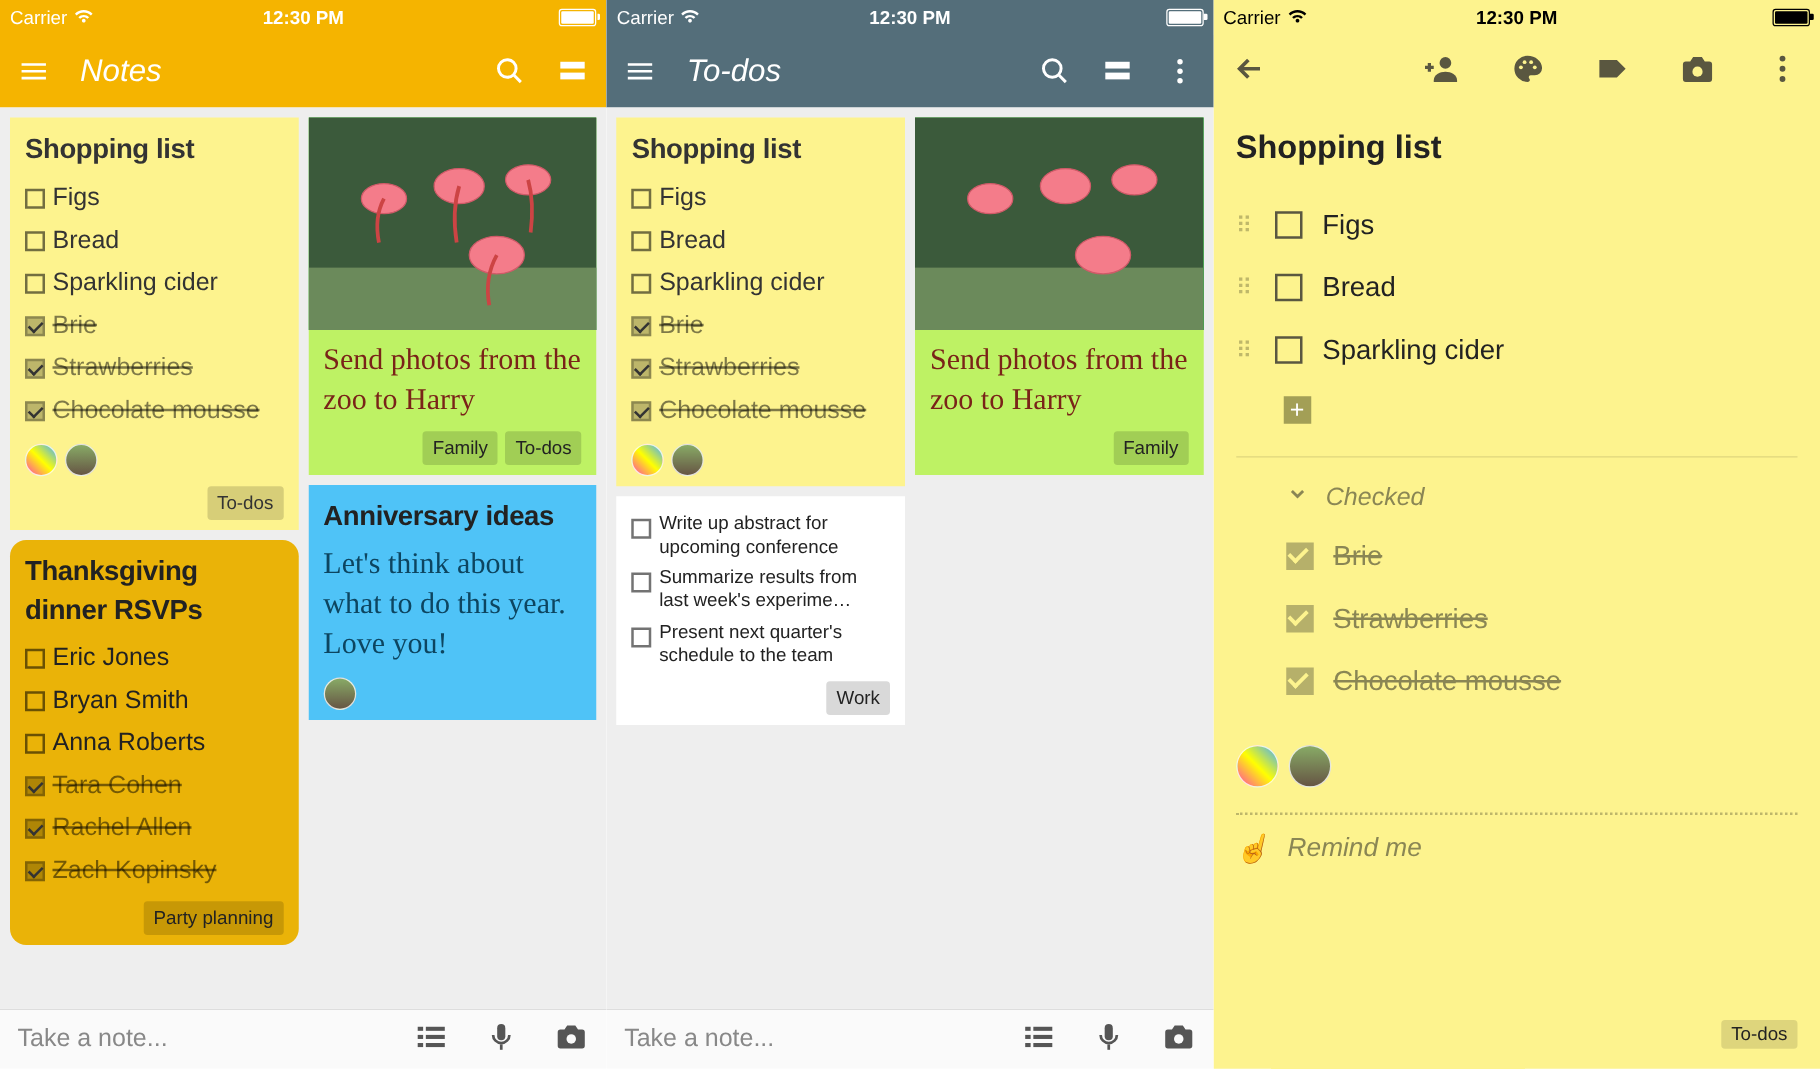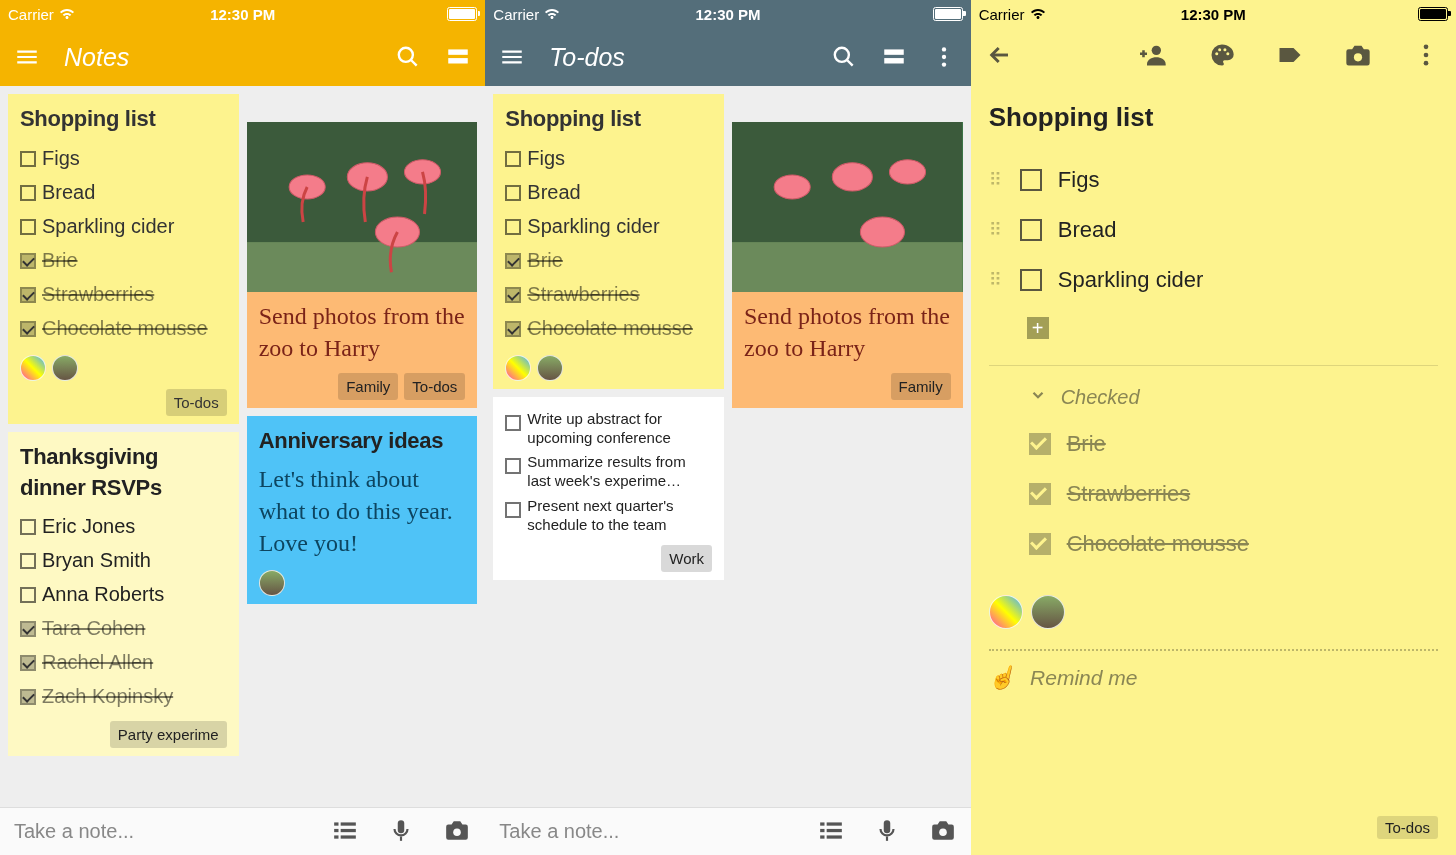--- a/index.html
+++ b/index.html
@@ -66,22 +66,22 @@
     gap:8px;
   }
   .col { flex:1; display:flex; flex-direction:column; gap:8px; }
   .note {
     padding: 10px 12px 8px 12px;
     font-size: 18px;
     line-height: 1.4;
     border-radius: 0;
   }
   .note.yellow { background:#fdf38e; color:#333;}
-  .note.orange { background:#fef9c3; color:#222;}
-  .note.salmon { background:#fdba74; color:#222;margin-top:28px;}
+  .note.orange { background:#eab308; color:#222;border-radius:13px;}
+  .note.salmon { background:#bef264; color:#222;}
   .note.blue   { background:#4fc3f7; color:#222;}
   .note.white  { background:#fff; color:#222;}
   .note .ntitle { font-weight:700; font-size:22px; margin-bottom:6px; font-family:"Arial Narrow","Helvetica Neue Condensed",sans-serif; letter-spacing:-0.3px;}
   .note .body { font-size:24px; line-height:1.35; font-family:Georgia,serif; }
   .note .body.blue-body { color:#0d4560; }
   .note .body.salmon-body { color:#7a2318; }
   .check-list .row { display:flex; align-items:center; gap:6px; padding:3px 0; font-size:20px; font-family:"Arial Narrow","Helvetica Neue Condensed",sans-serif;}
   .check-list .row.wrap .txt { font-size:15px; line-height:1.25; }
   .box { width:16px; height:16px; border:2px solid rgba(0,0,0,0.55); display:inline-block; flex-shrink:0; margin-top:2px;}
   .box.chk { background:rgba(0,0,0,0.25); border-color:rgba(0,0,0,0.25); position:relative;}
@@ -238,21 +238,21 @@
           <div class="row">
               <span class="box chk"></span>
               <span class="done">Rachel Allen</span>
             </div>
           <div class="row">
               <span class="box chk"></span>
               <span class="done">Zach Kopinsky</span>
             </div>
         </div>
         <div class="tags">
-            <span class="tag">Party experime</span>
+            <span class="tag">Party planning</span>
           </div>
       </div>
     </div>
 
     <div class="col">
 
       <div class="note salmon">
         <div class="note-img">
           <svg class="flamingo" viewBox="0 0 230 170" preserveAspectRatio="xMidYMid slice">
             <rect width="230" height="170" fill="#3b5a3b"></rect>

